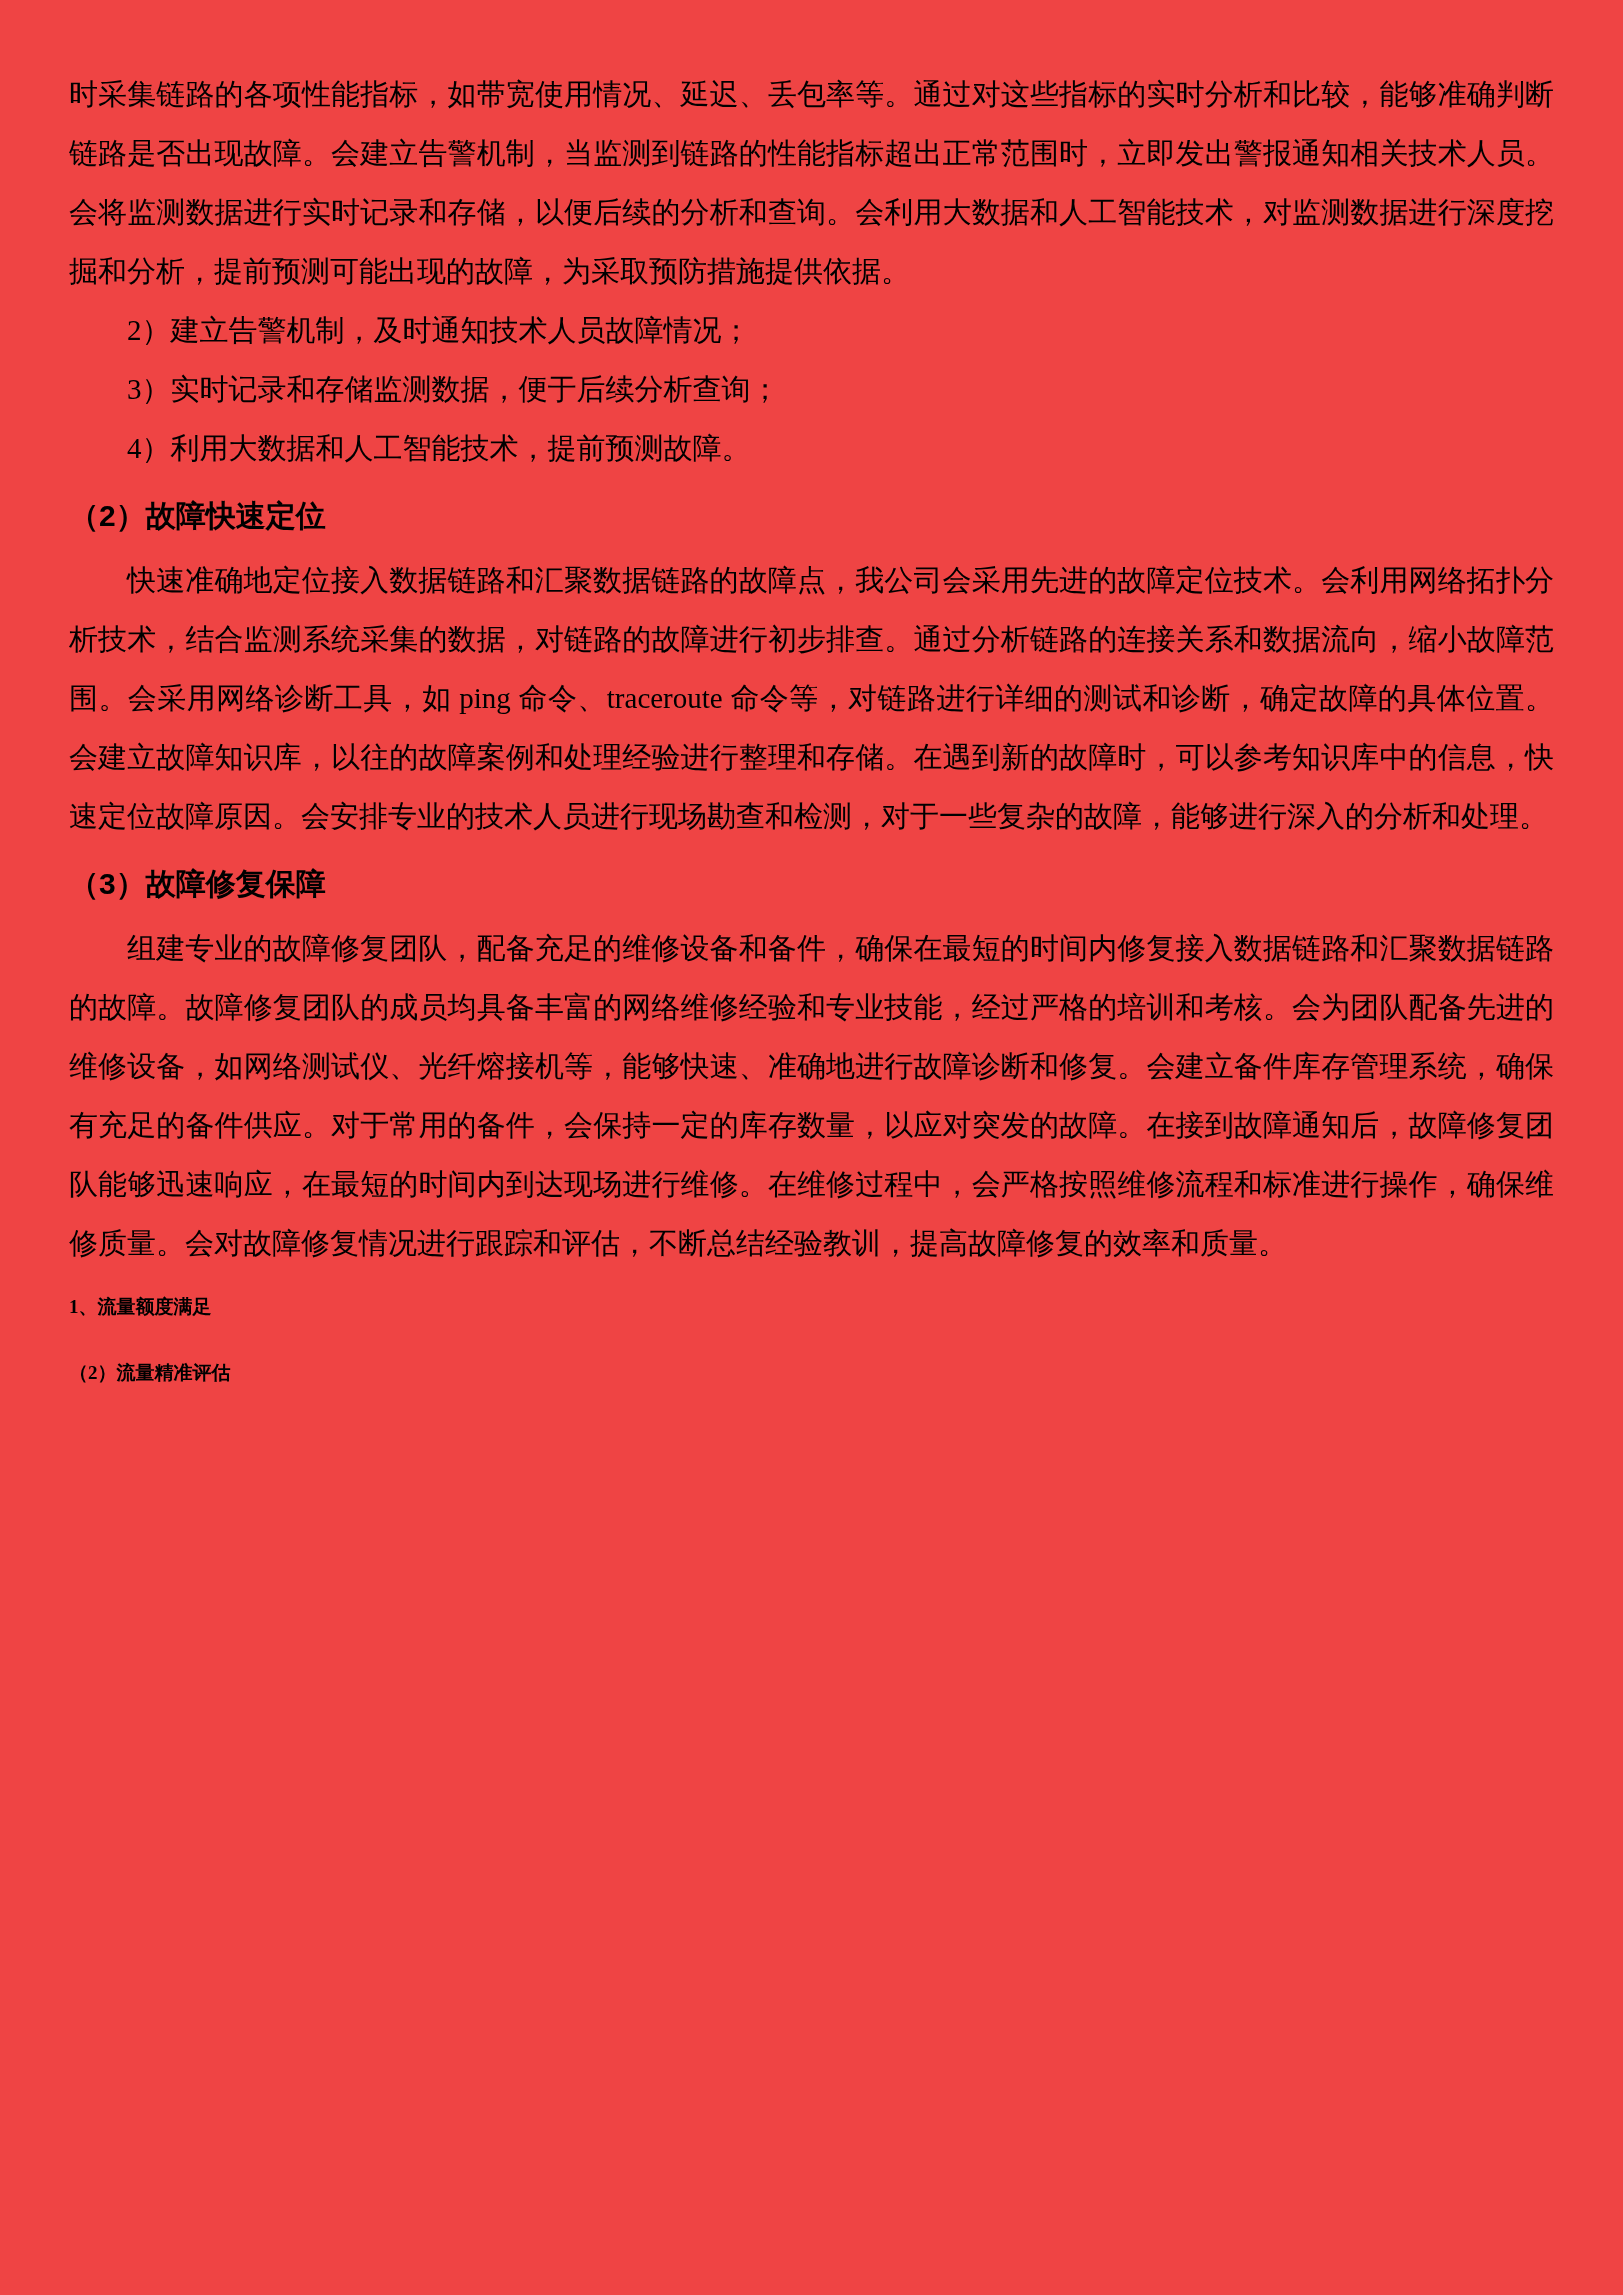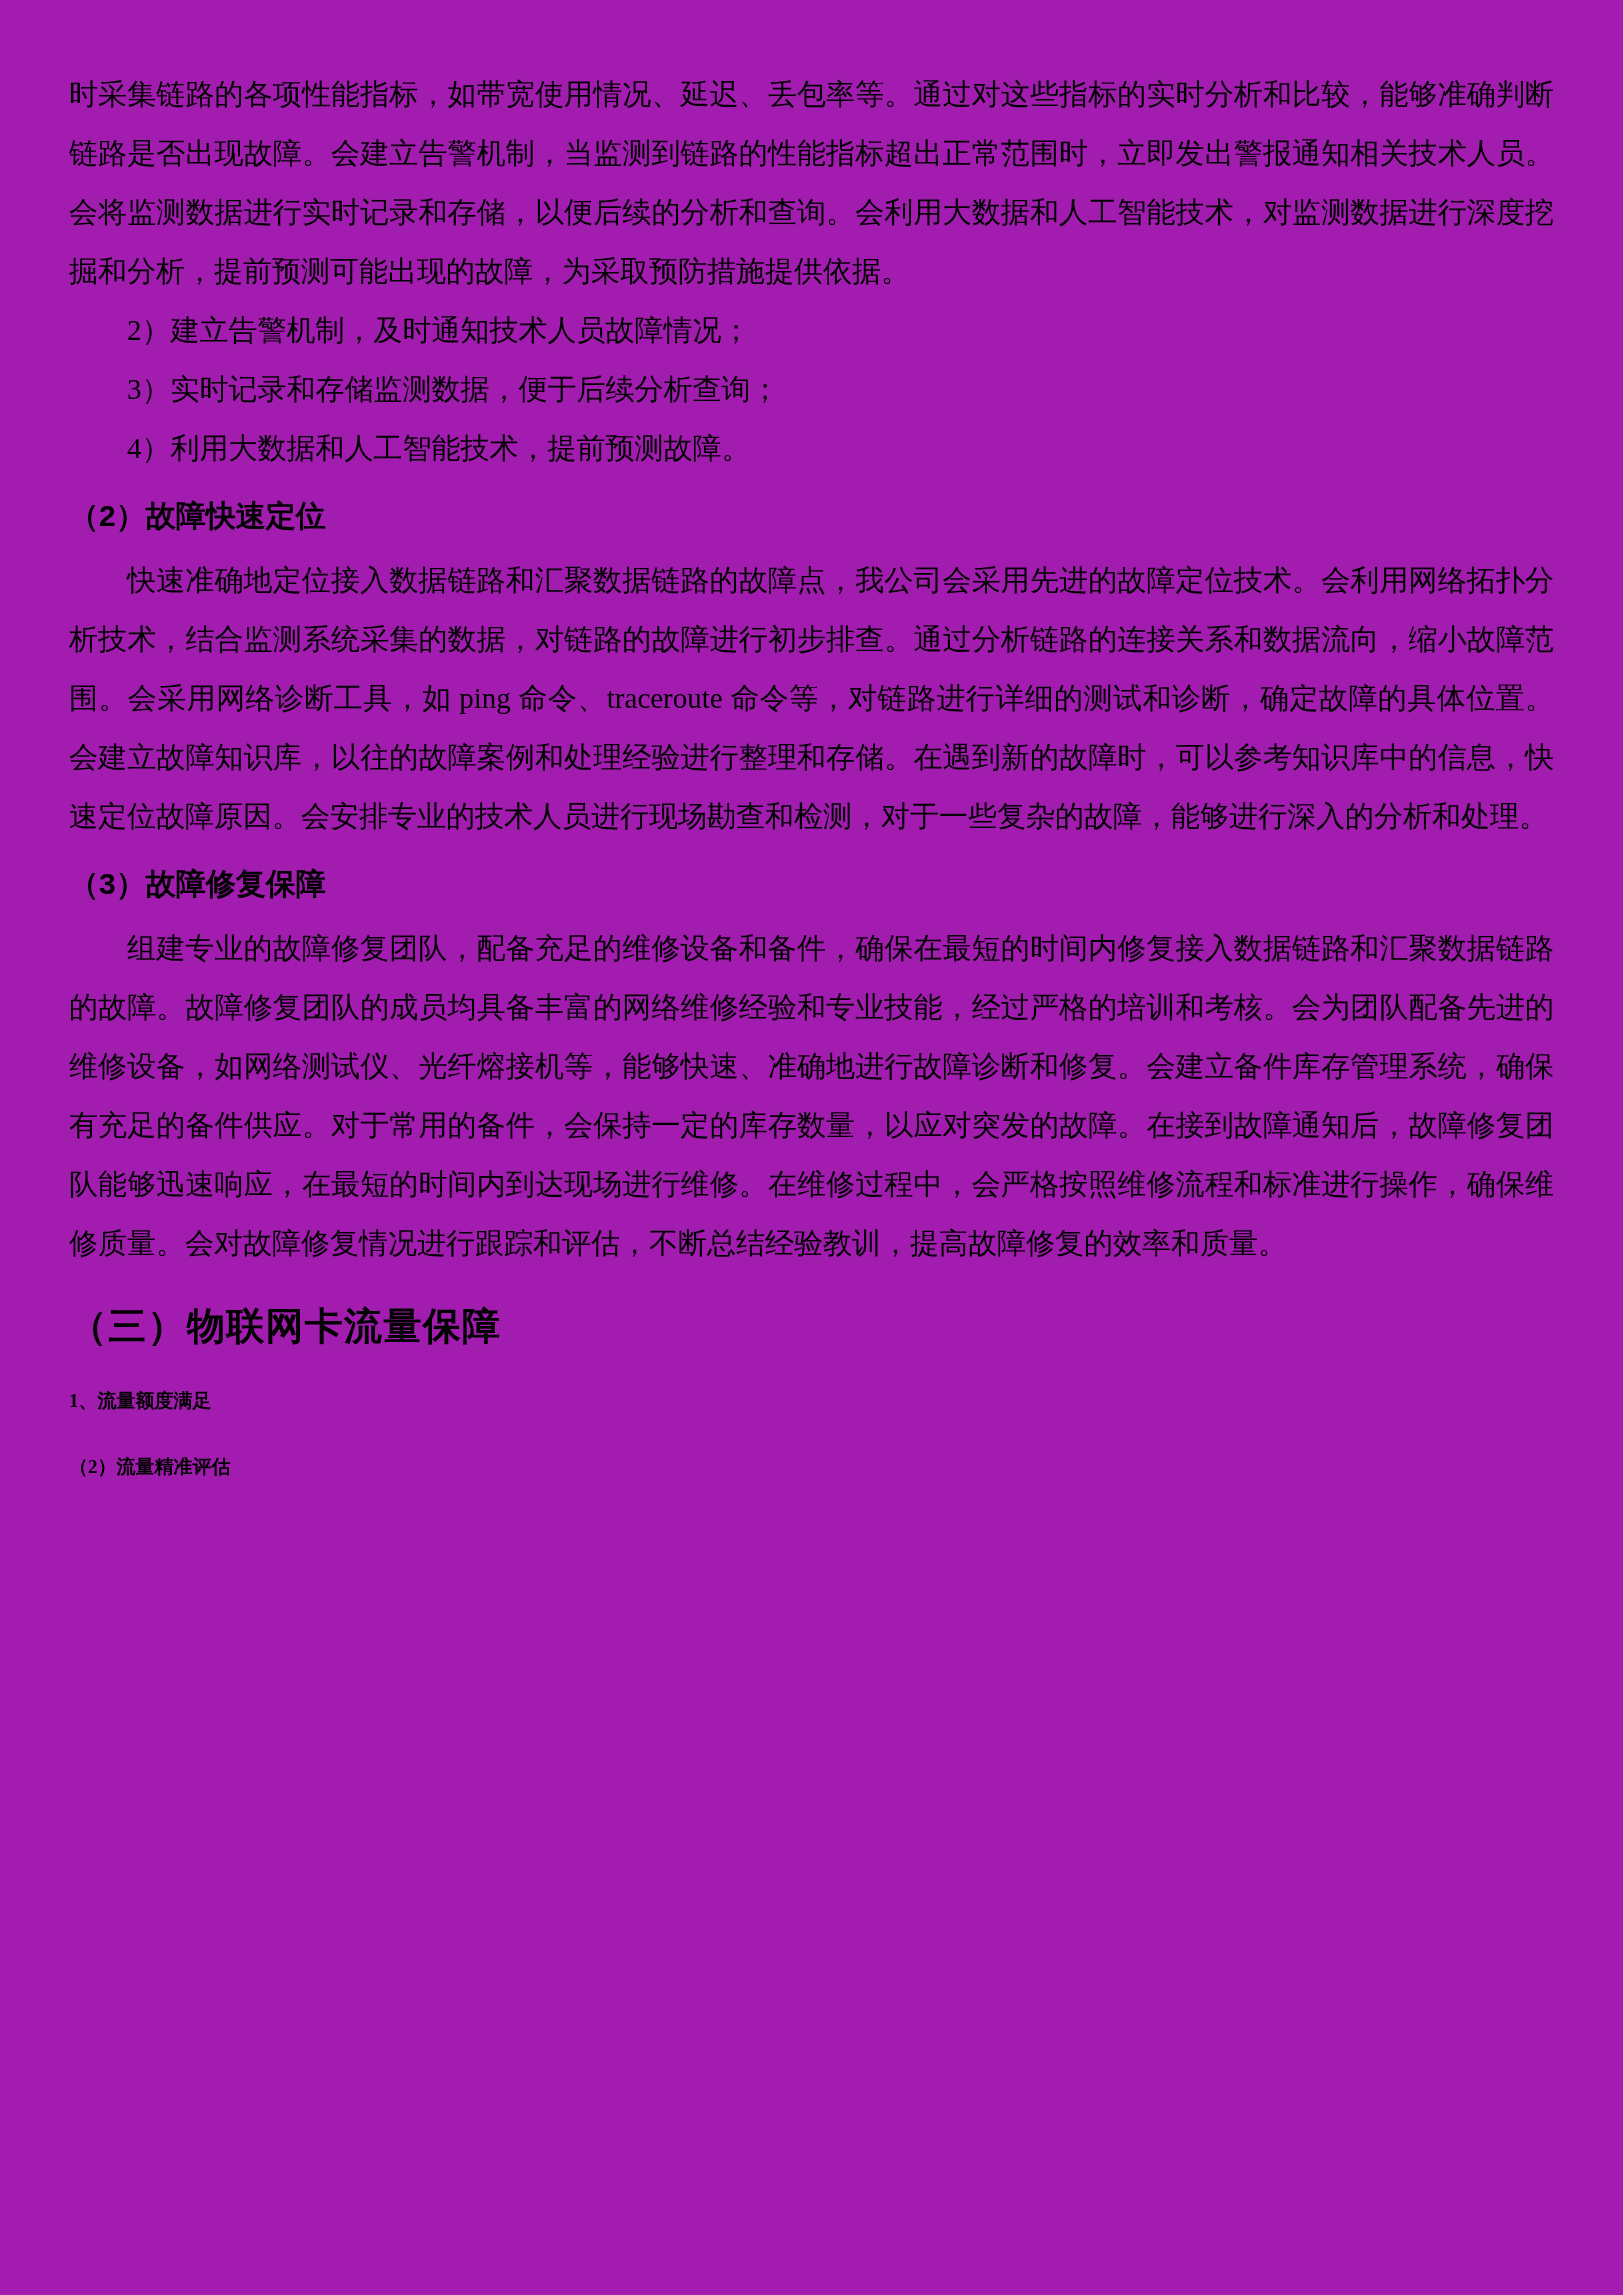--- a/index.html
+++ b/index.html
@@ -5,21 +5,21 @@
   html, body {
     margin: 0;
     padding: 0;
     background: #9e9e9e;
   }
   .page {
     position: relative;
     width: 1623px;
     height: 2295px;
     margin: 0 auto;
-    background: #a21caf;
+    background: #ef4444;
     box-sizing: border-box;
     padding: 65px 69px 0 69px;
     font-family: "Liberation Serif", "DejaVu Serif", serif;
     color: #000000;
     font-size: 29px;
     line-height: 59px;
   }
   .para {
     margin: 0;
     text-align: justify;
@@ -72,21 +72,20 @@
   </ul>
 
   <h3 class="h-sub3">（2）故障快速定位</h3>
 
   <p class="para indent">快速准确地定位接入数据链路和汇聚数据链路的故障点，我公司会采用先进的故障定位技术。会利用网络拓扑分析技术，结合监测系统采集的数据，对链路的故障进行初步排查。通过分析链路的连接关系和数据流向，缩小故障范围。会采用网络诊断工具，如 ping 命令、traceroute 命令等，对链路进行详细的测试和诊断，确定故障的具体位置。会建立故障知识库，以往的故障案例和处理经验进行整理和存储。在遇到新的故障时，可以参考知识库中的信息，快速定位故障原因。会安排专业的技术人员进行现场勘查和检测，对于一些复杂的故障，能够进行深入的分析和处理。</p>
 
   <h3 class="h-sub3">（3）故障修复保障</h3>
 
   <p class="para indent">组建专业的故障修复团队，配备充足的维修设备和备件，确保在最短的时间内修复接入数据链路和汇聚数据链路的故障。故障修复团队的成员均具备丰富的网络维修经验和专业技能，经过严格的培训和考核。会为团队配备先进的维修设备，如网络测试仪、光纤熔接机等，能够快速、准确地进行故障诊断和修复。会建立备件库存管理系统，确保有充足的备件供应。对于常用的备件，会保持一定的库存数量，以应对突发的故障。在接到故障通知后，故障修复团队能够迅速响应，在最短的时间内到达现场进行维修。在维修过程中，会严格按照维修流程和标准进行操作，确保维修质量。会对故障修复情况进行跟踪和评估，不断总结经验教训，提高故障修复的效率和质量。</p>
 
-  <h2 class="h-section">（三）物联网卡流量保障</h2>
 
   <h4 class="h-sub4">1、流量额度满足</h4>
 
   <h4 class="h-sub4">（2）流量精准评估</h4>
 
 
 </div>
 
 
 </body></html>

